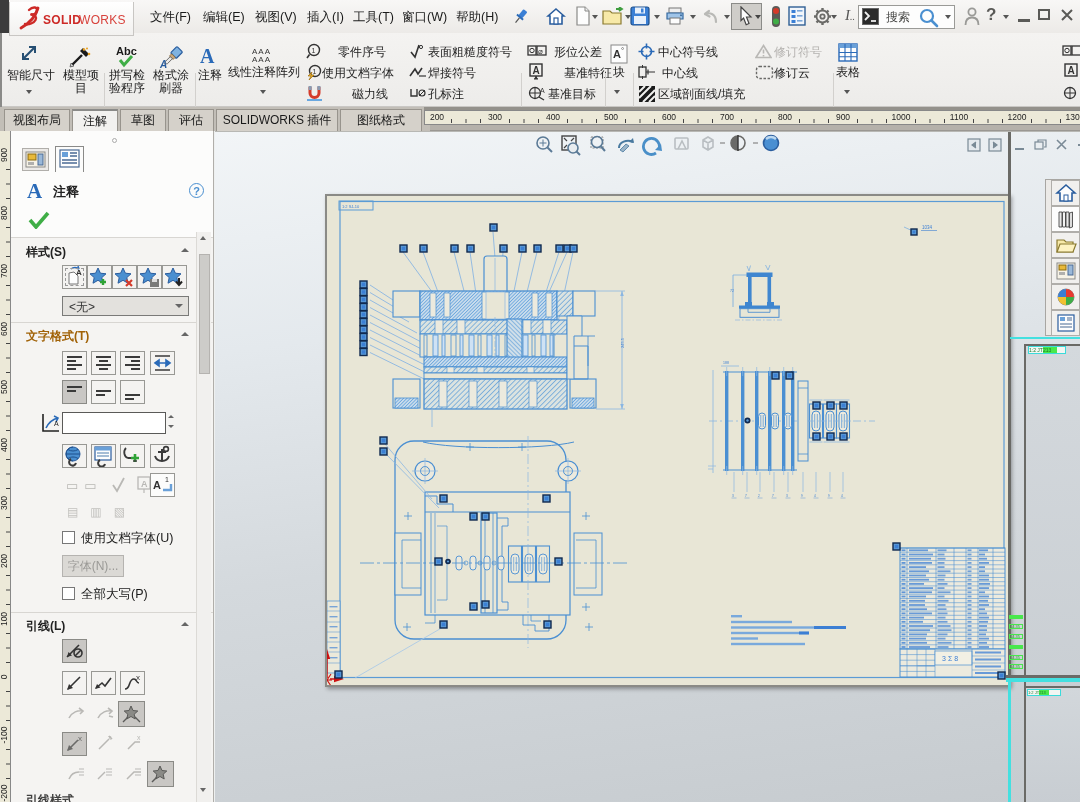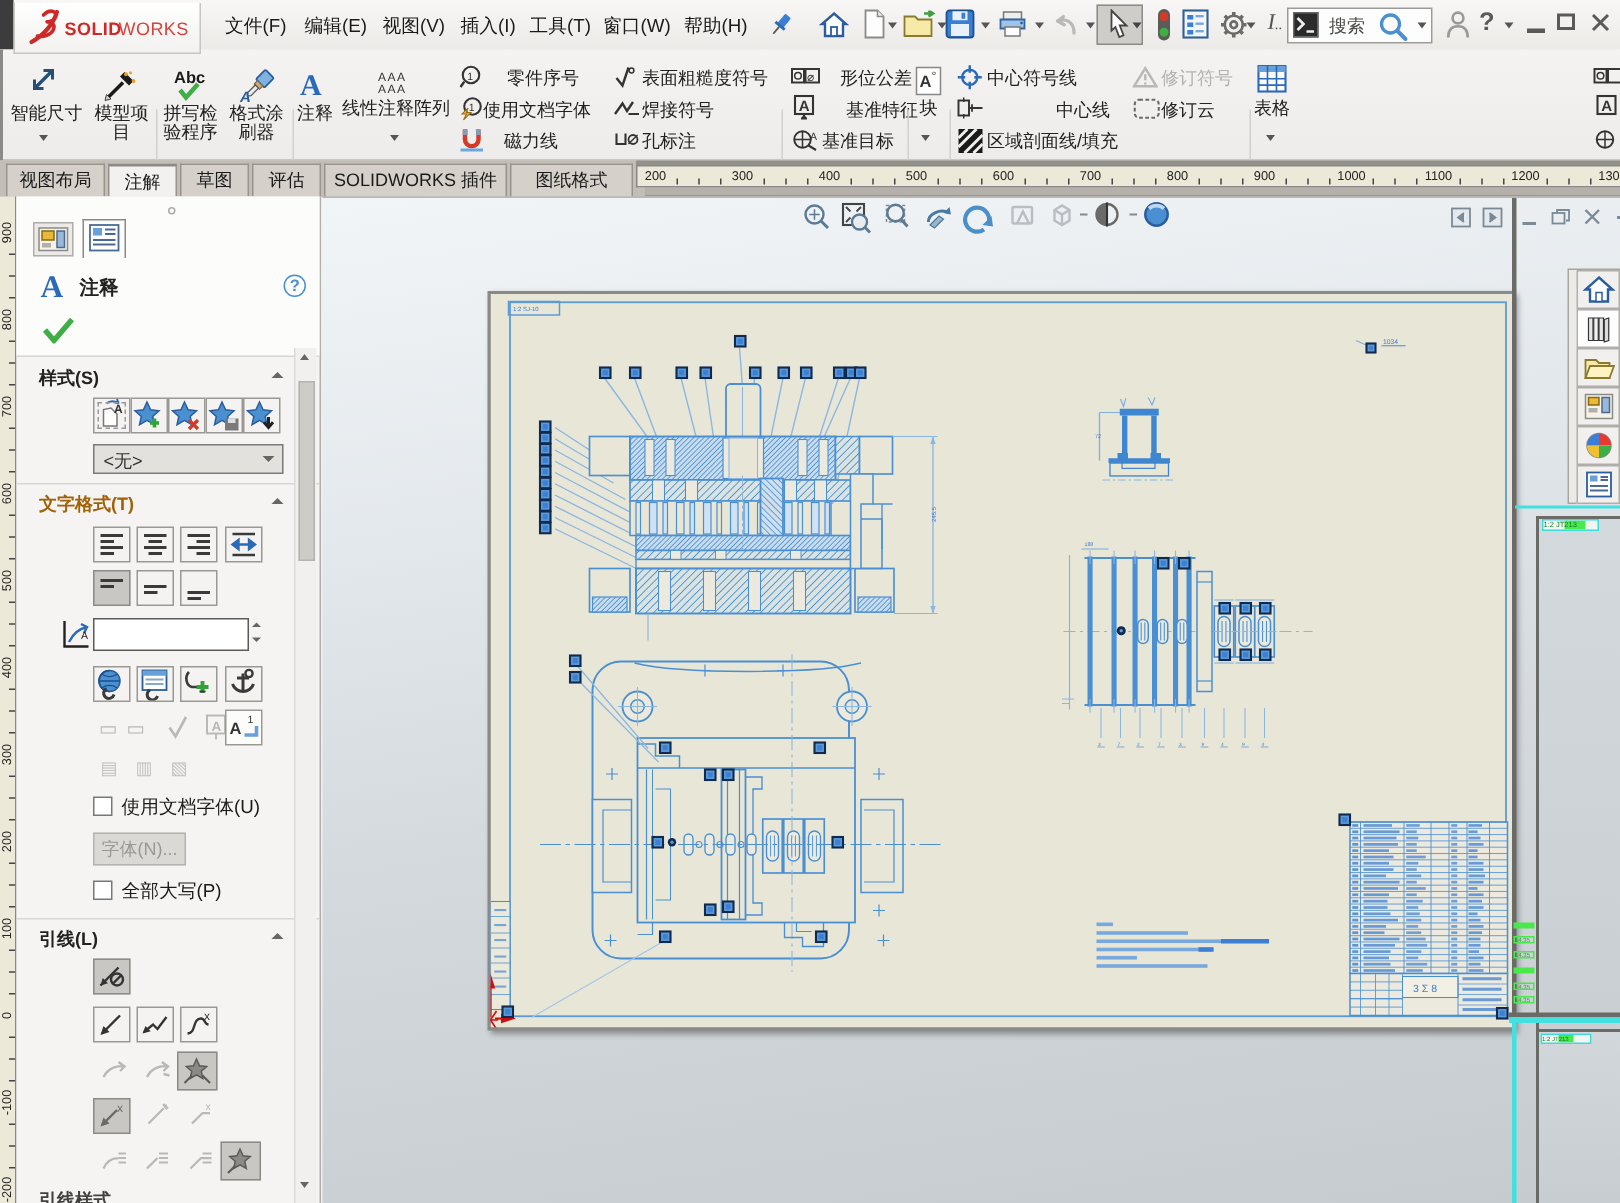--- a/index.html
+++ b/index.html
@@ -203,21 +203,21 @@
       <text x="6.5" y="10" font-size="7" fill="#333" font-family="Liberation Sans">1</text>
       <path d="M6 8 l-4 4 3 0 -2 4 5 -5 -3 0 Z" fill="#f0b429" stroke="#9a6a10" stroke-width=".7"></path>
     </svg>
   <div class="rlab" style="left:322px;top:34px;width:90px;text-align:left">使用文档字体</div>
   <svg class="ico" style="left:306px;top:52px" width="17" height="17" viewBox="0 0 17 17">
       <path d="M4 2 L4 8 A4.5 4.5 0 0 0 13 8 L13 2" fill="none" stroke="#d43a2a" stroke-width="3"></path>
       <rect x="2.5" y="1" width="3.2" height="4" fill="#8a9ab0"></rect>
       <rect x="11.3" y="1" width="3.2" height="4" fill="#8a9ab0"></rect>
       <rect x="1" y="14" width="15" height="2" fill="#6aa8e0"></rect>
     </svg>
-  <div class="rlab" style="left:308px;top:55px;width:64px;text-align:right">磁力线</div>
+  <div class="rlab" style="left:338px;top:55px;width:64px;text-align:center">磁力线</div>
 
   <svg class="ico" style="left:409px;top:10px" width="16" height="16" viewBox="0 0 16 16">
       <path d="M2 9 l4 5 4 -12" fill="none" stroke="#333" stroke-width="1.6"></path>
       <circle cx="12" cy="4" r="1.6" fill="none" stroke="#333" stroke-width="1"></circle>
     </svg>
   <div class="rlab" style="left:428px;top:13px;width:110px;text-align:left">表面粗糙度符号</div>
   <svg class="ico" style="left:409px;top:31px" width="18" height="16" viewBox="0 0 18 16">
       <path d="M1 12 l5 -7 3 5 4 -6" fill="none" stroke="#333" stroke-width="1.6"></path>
       <path d="M10 12 h7" stroke="#333" stroke-width="1.2"></path>
     </svg>
@@ -229,21 +229,21 @@
     </svg>
   <div class="rlab" style="left:428px;top:55px;width:64px;text-align:left">孔标注</div>
   <div class="sep" style="left:521px"></div>
 
   <svg class="ico" style="left:527px;top:11px" width="20" height="14" viewBox="0 0 20 14">
       <rect x="1" y="2" width="8" height="9" fill="none" stroke="#333" stroke-width="1.3"></rect>
       <circle cx="5" cy="6.5" r="2.2" fill="none" stroke="#333" stroke-width="1"></circle>
       <rect x="10" y="2" width="9" height="9" fill="none" stroke="#333" stroke-width="1.3"></rect>
       <text x="11" y="10" font-size="8" fill="#333">⌀</text>
     </svg>
-  <div class="rlab" style="left:548px;top:13px;width:60px;text-align:right">形位公差</div>
+  <div class="rlab" style="left:548px;top:13px;width:60px;text-align:center">形位公差</div>
   <svg class="ico" style="left:528px;top:30px" width="16" height="18" viewBox="0 0 16 18">
       <rect x="2" y="1" width="12" height="12" fill="none" stroke="#333" stroke-width="1.4"></rect>
       <text x="4.5" y="11" font-size="10" font-weight="bold" fill="#333" font-family="Liberation Sans">A</text>
       <path d="M8 13 l0 3 M6 16 h4" stroke="#333" stroke-width="1.2"></path>
       <path d="M8 13 l-2 3 4 0 Z" fill="#333"></path>
     </svg>
   <div class="rlab" style="left:548px;top:34px;width:80px;text-align:center">基准特征</div>
   <svg class="ico" style="left:527px;top:52px" width="18" height="16" viewBox="0 0 18 16">
       <circle cx="8" cy="8" r="5.5" fill="none" stroke="#333" stroke-width="1.3"></circle>
       <path d="M2.5 8 h11 M8 2.5 v11" stroke="#333" stroke-width="1"></path>
@@ -264,21 +264,21 @@
   <svg class="ico" style="left:638px;top:10px" width="17" height="17" viewBox="0 0 17 17">
       <circle cx="8.5" cy="8.5" r="5" fill="none" stroke="#2a6ab8" stroke-width="1.6"></circle>
       <path d="M8.5 0.5 v5 M8.5 11.5 v5 M0.5 8.5 h5 M11.5 8.5 h5" stroke="#2a6ab8" stroke-width="1.6"></path>
     </svg>
   <div class="rlab" style="left:658px;top:13px;width:90px;text-align:left">中心符号线</div>
   <svg class="ico" style="left:638px;top:31px" width="18" height="16" viewBox="0 0 18 16">
       <rect x="1" y="3" width="7" height="10" fill="none" stroke="#333" stroke-width="1.3"></rect>
       <path d="M4.5 1 v3 M4.5 12 v3" stroke="#333" stroke-width="1"></path>
       <path d="M8 8 h9 M10 5.5 v5" stroke="#333" stroke-width="1.2"></path>
     </svg>
-  <div class="rlab" style="left:676px;top:34px;width:64px;text-align:right">中心线</div>
+  <div class="rlab" style="left:662px;top:34px;width:64px;text-align:left">中心线</div>
   <svg class="ico" style="left:638px;top:52px" width="18" height="18" viewBox="0 0 18 18">
       <rect x="1" y="1" width="16" height="16" fill="#1a1a1a"></rect>
       <path d="M1 13 L13 1 M1 7 L7 1 M5 17 L17 5 M11 17 L17 11" stroke="#f0f0ee" stroke-width="2"></path>
     </svg>
   <div class="rlab" style="left:658px;top:55px;width:120px;text-align:left">区域剖面线/填充</div>
 
   <svg class="ico" style="left:755px;top:11px" width="17" height="15" viewBox="0 0 17 15">
       <path d="M8.5 1.5 L16 13.5 L1 13.5 Z" fill="none" stroke="#b9b8b5" stroke-width="1.6"></path>
       <path d="M8.5 5.5 v4 M8.5 11 v1.4" stroke="#b9b8b5" stroke-width="1.6"></path>
     </svg>

